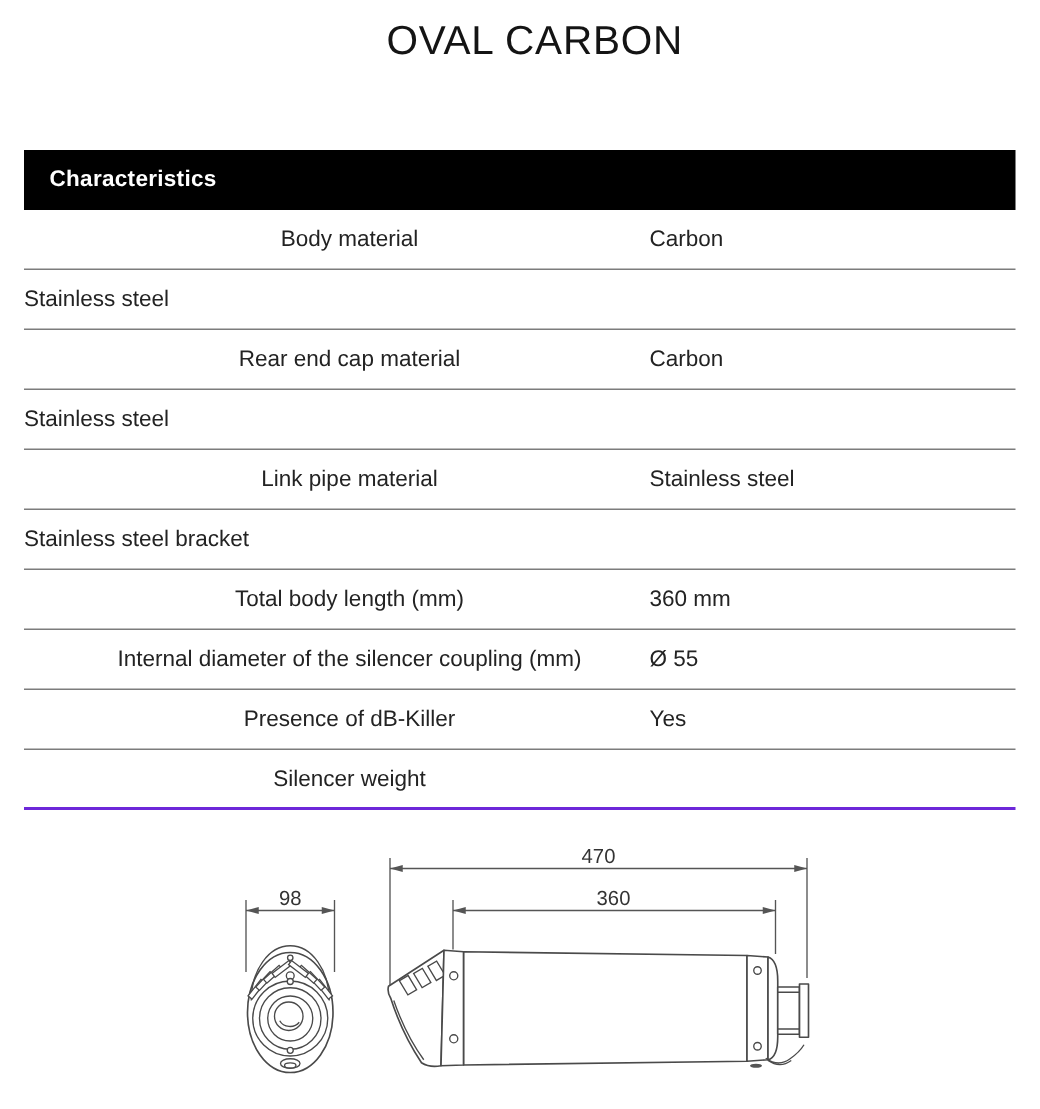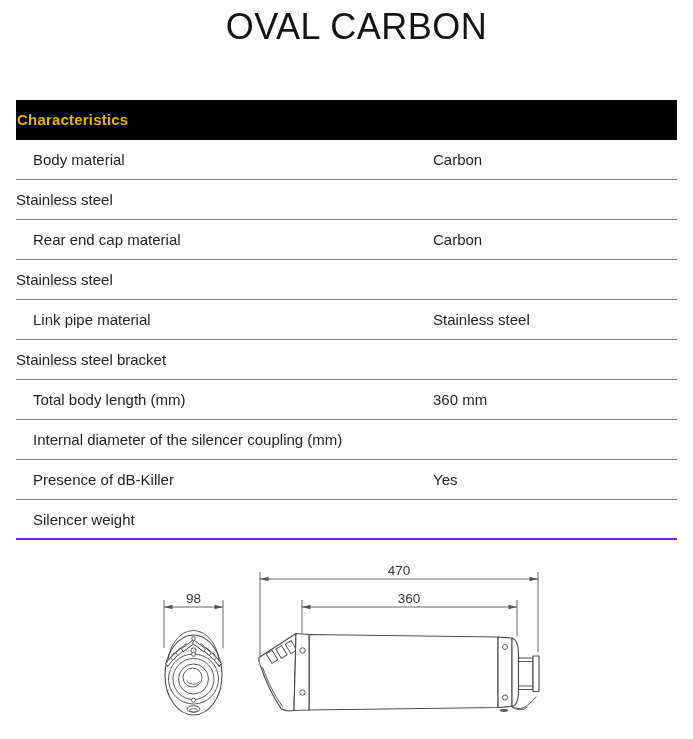--- a/index.html
+++ b/index.html
@@ -3,41 +3,41 @@
 <meta charset="utf-8">
 <style>
   html,body{margin:0;padding:0;background:#ffffff;}
   body{
     width:693px;height:739px;overflow:hidden;position:relative;
     font-family:"Liberation Sans","DejaVu Sans",sans-serif;
     -webkit-font-smoothing:antialiased;
   }
   .title{
     padding-top:11px;text-align:center;
-    font-size:36px;line-height:32px;letter-spacing:0.5px;
+    font-size:27px;line-height:32px;letter-spacing:0.5px;
     color:#141414;font-weight:400;margin-left:20px;
   }
   .spec-table{
     margin:57px 16px 0 16px;width:661px;
   }
   .thead{
     box-sizing:border-box;height:40px;line-height:40px;
-    background:#000000;color:#eab308;
+    background:#000000;color:#ffffff;
     font-size:15px;font-weight:700;
-    padding-left:1px;letter-spacing:0.2px;
+    padding-left:17px;letter-spacing:0.2px;
   }
   .row{
     box-sizing:border-box;height:40px;display:flex;align-items:center;
     border-bottom:1.5px solid #7c7c7c;
     font-size:15px;color:#232323;
   }
   .row:last-child{border-bottom:2px solid #6d28d9;}
   .row .label{
     box-sizing:border-box;width:417px;padding-left:17px;
-    white-space:nowrap;overflow:hidden;
+    white-space:nowrap;overflow:hidden;text-align:center;
   }
   .row .value{flex:1;white-space:nowrap;}
   .drawing{display:block;margin-top:14px;}
   .drawing .outline{fill:#ffffff;stroke:#4a4a4a;stroke-width:1.1;stroke-linejoin:round;}
   .drawing .thin{fill:none;stroke:#4a4a4a;stroke-width:0.9;}
   .drawing .detail{fill:#ffffff;stroke:#4a4a4a;stroke-width:0.9;}
   .drawing .dim{stroke:#555555;stroke-width:0.9;fill:none;}
   .drawing .arrow{fill:#555555;stroke:none;}
   .drawing .dimtext{
     font-family:"Liberation Sans","DejaVu Sans",sans-serif;
@@ -79,20 +79,21 @@
     <div class="value">Stainless steel bracket</div>
   </div>
 
   <div class="row">
     <div class="label">Total body length (mm)</div>
     <div class="value">360 mm</div>
   </div>
 
   <div class="row">
     <div class="label">Internal diameter of the silencer coupling (mm)</div>
+    <div class="value">Ø 55</div>
   </div>
 
   <div class="row">
     <div class="label">Presence of dB-Killer</div>
     <div class="value">Yes</div>
   </div>
 
   <div class="row">
     <div class="label">Silencer weight</div>
   </div>

